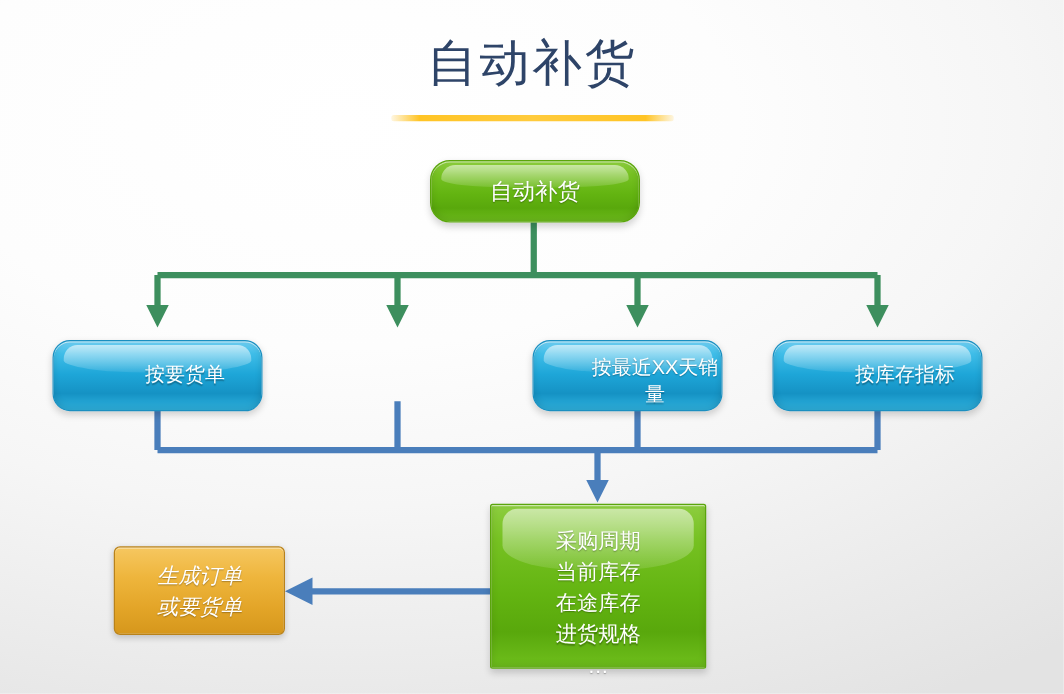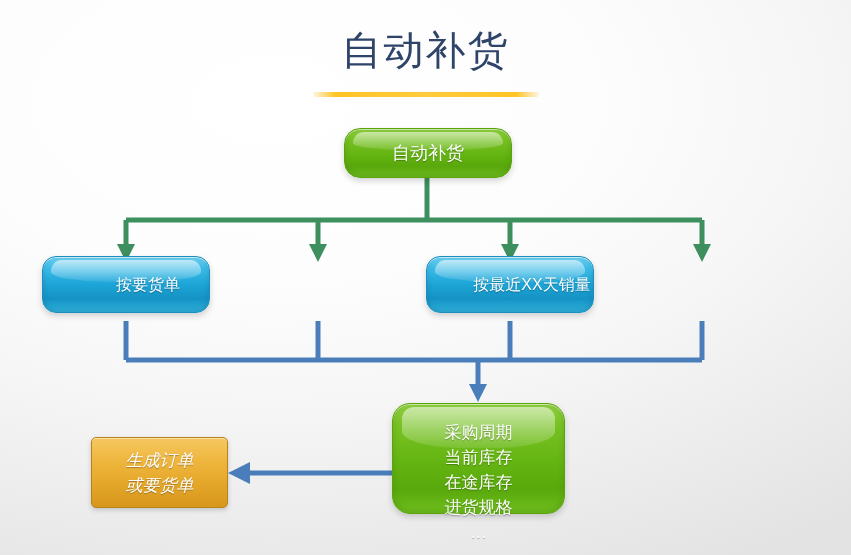--- a/index.html
+++ b/index.html
@@ -108,34 +108,34 @@
   }
   #node-root .node-label {
     font-size: 18px;
     line-height: 24px;
   }
 
   #node-factors {
     left: 392px;
     top: 403px;
     width: 173px;
-    height: 111px;
-    border-radius: 18px;
+    height: 132px;
+    border-radius: 2px;
     align-items: flex-start;
     padding-top: 16px;
   }
   #node-factors .node-label {
     font-size: 17px;
     line-height: 25px;
   }
 
   
   .blue-node {
     position: absolute;
-    top: 256px;
+    top: 272px;
     height: 57px;
     border-radius: 14px;
     box-sizing: border-box;
     display: flex;
     align-items: center;
     justify-content: center;
     background:
       linear-gradient(180deg,
         #6fcdf0 0%,
         #3fbde8 18%,
@@ -161,21 +161,21 @@
       rgba(255,255,255,0.60) 0%,
       rgba(255,255,255,0.08) 100%);
     pointer-events: none;
   }
   .blue-node .node-label {
     font-size: 16px;
     line-height: 22px;
   }
   #node-req   { left: 42px;  width: 168px; }
   #node-safe  { left: 234px; width: 168px; }
-  #node-sales { left: 426px; width: 168px; }
+  #node-sales { left: 426px; width: 152px; align-items: flex-end; }
   #node-index { left: 618px; width: 168px; }
 
   
   #node-order {
     position: absolute;
     left: 91px;
     top: 437px;
     width: 137px;
     height: 71px;
     box-sizing: border-box;
@@ -256,20 +256,23 @@
 
   <div class="blue-node" id="node-req">
     <span class="node-label">按要货单</span>
   </div>
 
 
   <div class="blue-node" id="node-sales">
     <span class="node-label">按最近XX天销量</span>
   </div>
 
+  <div class="blue-node" id="node-index">
+    <span class="node-label">按库存指标</span>
+  </div>
 
   <div class="green-node" id="node-factors">
     <span class="node-label">采购周期
 当前库存
 在途库存
 进货规格
 …</span>
   </div>
 
   <div id="node-order">

